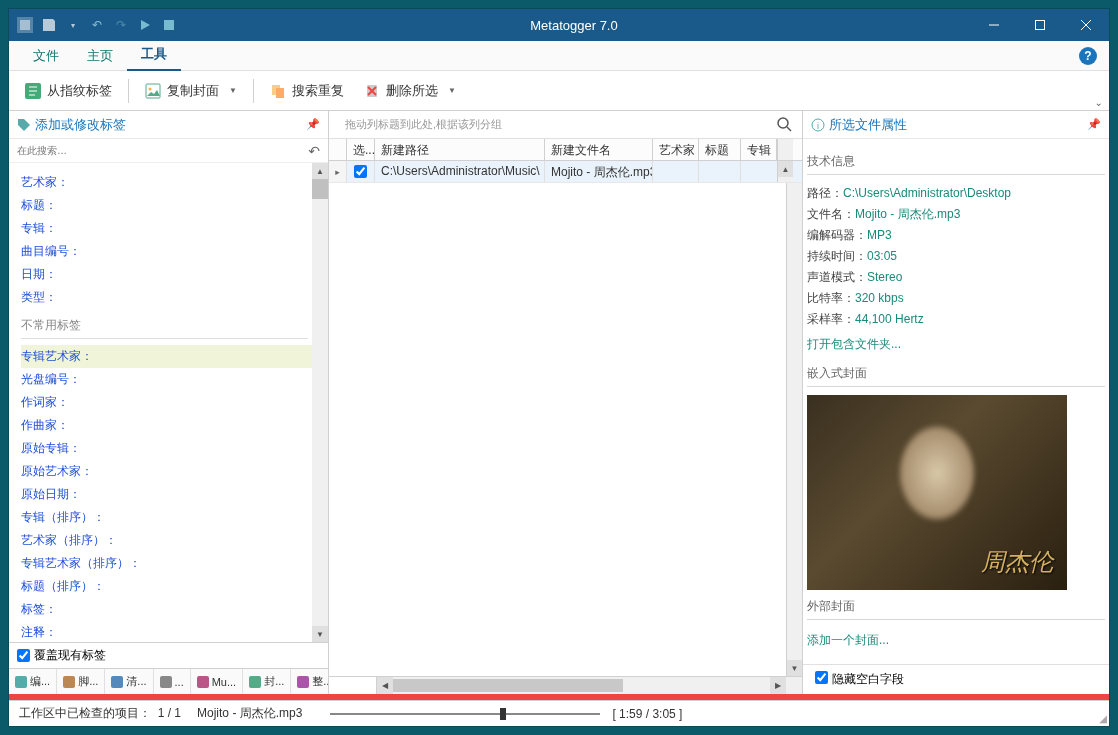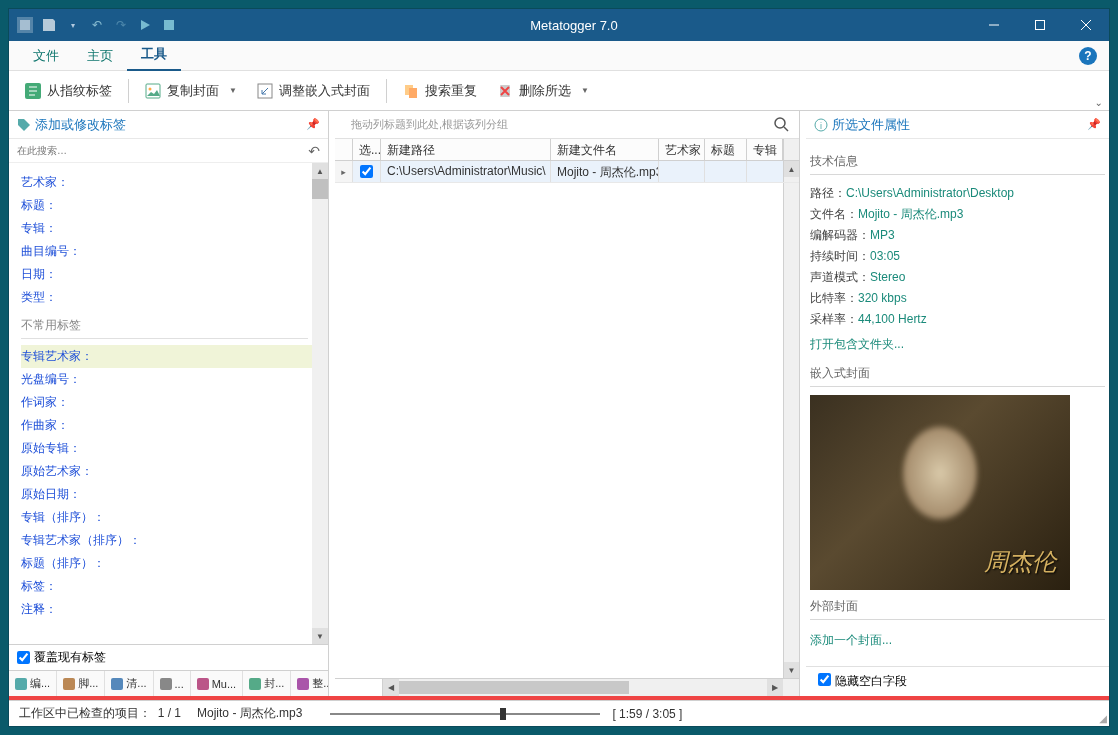--- a/index.html
+++ b/index.html
@@ -17,21 +17,21 @@
   .menubar .menu-item.active { border-bottom: 3px solid #1a5a8a; color: #1a5a8a; font-weight: 600; }
   .menubar .help-icon { position: absolute; right: 12px; top: 6px; width: 18px; height: 18px; border-radius: 50%; background: #1a75bc; color: #fff; font-size: 12px; font-weight: bold; display: flex; align-items: center; justify-content: center; cursor: pointer; }
 
   .toolbar { height: 40px; background: #fff; border-bottom: 1px solid #d0d0d0; display: flex; align-items: center; padding: 0 8px; gap: 4px; position: relative; }
   .toolbar .tb-btn { display: flex; align-items: center; gap: 6px; padding: 4px 8px; cursor: pointer; font-size: 13px; color: #333; }
   .toolbar .sep { width: 1px; height: 24px; background: #d0d0d0; margin: 0 4px; }
   .toolbar .ico { width: 16px; height: 16px; display: inline-block; }
   .dropdown-arrow { font-size: 8px; color: #666; margin-left: 4px; }
   .toolbar .expand-btn { position: absolute; right: 6px; bottom: 2px; font-size: 10px; color: #666; cursor: pointer; }
 
-  .body-area { flex: 1; display: flex; border-bottom: 4px solid #ef4444; overflow: hidden; gap: 6px; }
+  .body-area { flex: 1; display: flex; border-bottom: 6px solid #ef4444; overflow: hidden; }
 
   .left-panel { width: 320px; border-right: 1px solid #d0d0d0; display: flex; flex-direction: column; background: #fff; }
   .panel-header { height: 28px; display: flex; align-items: center; padding: 0 8px; color: #1a75bc; font-size: 13px; font-weight: 500; border-bottom: 1px solid #e8e8e8; position: relative; }
   .panel-header .pin { position: absolute; right: 8px; font-size: 11px; color: #888; cursor: pointer; }
   .panel-header .ico-sm { width: 14px; height: 14px; margin-right: 4px; }
 
   .left-search-row { height: 24px; display: flex; align-items: center; padding: 0 8px; border-bottom: 1px solid #eee; position: relative; }
   .left-search-row input { border: none; outline: none; font-size: 10px; color: #888; width: 100%; }
   .left-search-row .undo { position: absolute; right: 8px; font-size: 14px; color: #666; cursor: pointer; }
 
@@ -180,29 +180,20 @@
     <div class="tb-btn">
       <span class="ico">
           <svg width="16" height="16">
             <rect x="1" y="1" width="14" height="14" fill="none" stroke="#5a8" rx="1"></rect>
             <circle cx="5" cy="6" r="1.5" fill="#fa4"></circle>
             <path d="M2 13l4-4 3 2 3-4 3 6" fill="#5a8"></path>
           </svg>
         </span>
       <span>复制封面</span>
       <span class="dropdown-arrow">▼</span>
-    </div>
-    <div class="tb-btn">
-      <span class="ico">
-          <svg width="16" height="16">
-            <rect x="1" y="1" width="14" height="14" fill="none" stroke="#888"></rect>
-            <path d="M5 11l6-6M5 7v4h4" stroke="#47a" fill="none"></path>
-          </svg>
-        </span>
-      <span>调整嵌入式封面</span>
     </div>
     <div class="sep"></div>
     <div class="tb-btn">
       <span class="ico">
           <svg width="16" height="16">
             <rect x="2" y="2" width="8" height="10" fill="#fc8"></rect>
             <rect x="6" y="5" width="8" height="10" fill="#fa6"></rect>
           </svg>
         </span>
       <span>搜索重复</span>
@@ -246,20 +237,21 @@
             <div class="tag-item">类型：</div>
             <div class="tag-section">不常用标签</div>
             <div class="tag-item hl">专辑艺术家：</div>
             <div class="tag-item">光盘编号：</div>
             <div class="tag-item">作词家：</div>
             <div class="tag-item">作曲家：</div>
             <div class="tag-item">原始专辑：</div>
             <div class="tag-item">原始艺术家：</div>
             <div class="tag-item">原始日期：</div>
             <div class="tag-item">专辑（排序）：</div>
+            <div class="tag-item">艺术家（排序）：</div>
             <div class="tag-item">专辑艺术家（排序）：</div>
             <div class="tag-item">标题（排序）：</div>
             <div class="tag-item">标签：</div>
             <div class="tag-item">注释：</div>
           </div>
         <div class="tag-scroll">
           <div class="arrow">▲</div>
           <div class="thumb"></div>
           <div class="arrow" style="position:absolute;bottom:0;width:100%;">▼</div>
         </div>

